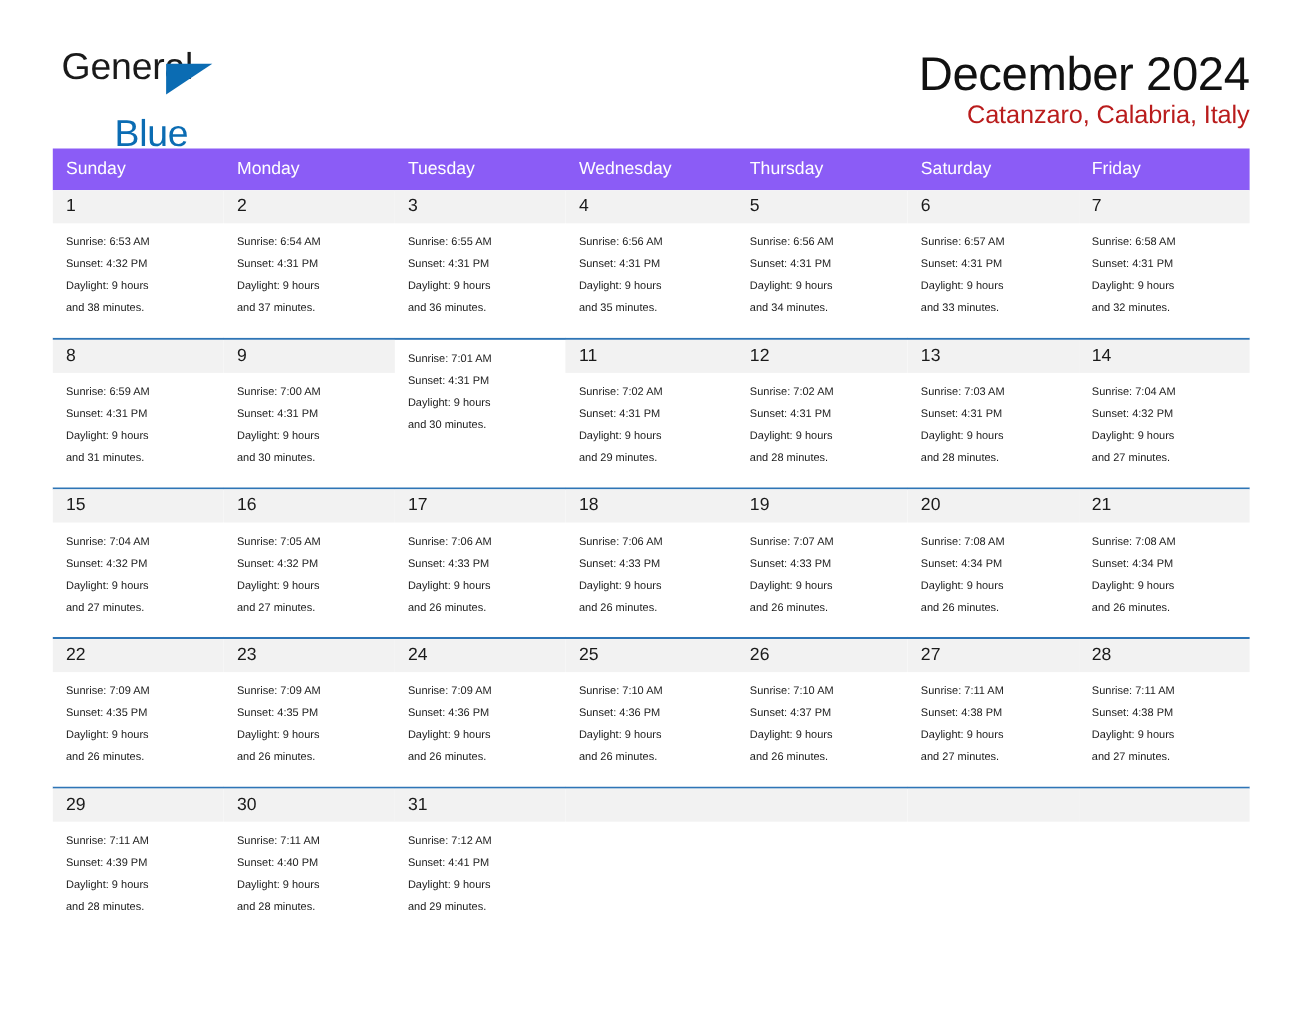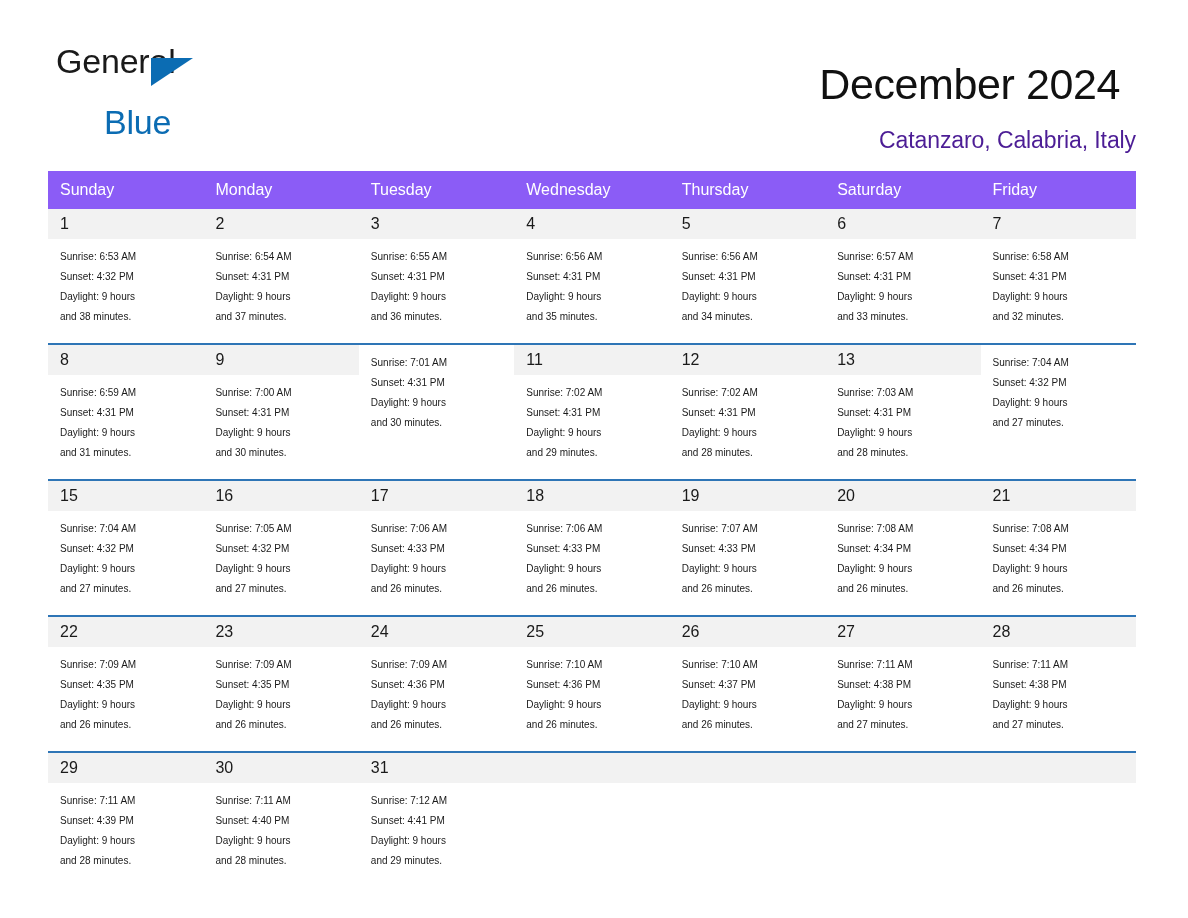--- a/index.html
+++ b/index.html
@@ -66,28 +66,28 @@
   }
   .title-block {
     text-align: right;
     padding-top: 2px;
   }
   .cal-title {
     font-size: 43px;
     font-weight: normal;
     color: #111111;
     line-height: 1.05;
-    margin: 16px;
+    margin: 0;
     letter-spacing: -0.4px;
   }
   .cal-subtitle {
     font-size: 23px;
     font-weight: normal;
-    color: #4c1d95;
-    margin: 20px 0 0 0;
+    color: #b91c1c;
+    margin: 0 0 0 0;
     letter-spacing: -0.1px;
   }
 
   
   .calendar {
     margin: 17px 52px 0 48px;
   }
   .weekday-row {
     display: grid;
     grid-template-columns: repeat(7, 1fr);
@@ -280,20 +280,21 @@
           <div class="daycell">
             <div class="daynum">13</div>
             <div class="details">
               <div>Sunrise: 7:03 AM</div>
               <div>Sunset: 4:31 PM</div>
               <div>Daylight: 9 hours</div>
               <div>and 28 minutes.</div>
             </div>
           </div>
           <div class="daycell">
+            <div class="daynum">14</div>
             <div class="details">
               <div>Sunrise: 7:04 AM</div>
               <div>Sunset: 4:32 PM</div>
               <div>Daylight: 9 hours</div>
               <div>and 27 minutes.</div>
             </div>
           </div>
         </div>
         <div class="week-row">
           <div class="daycell">

